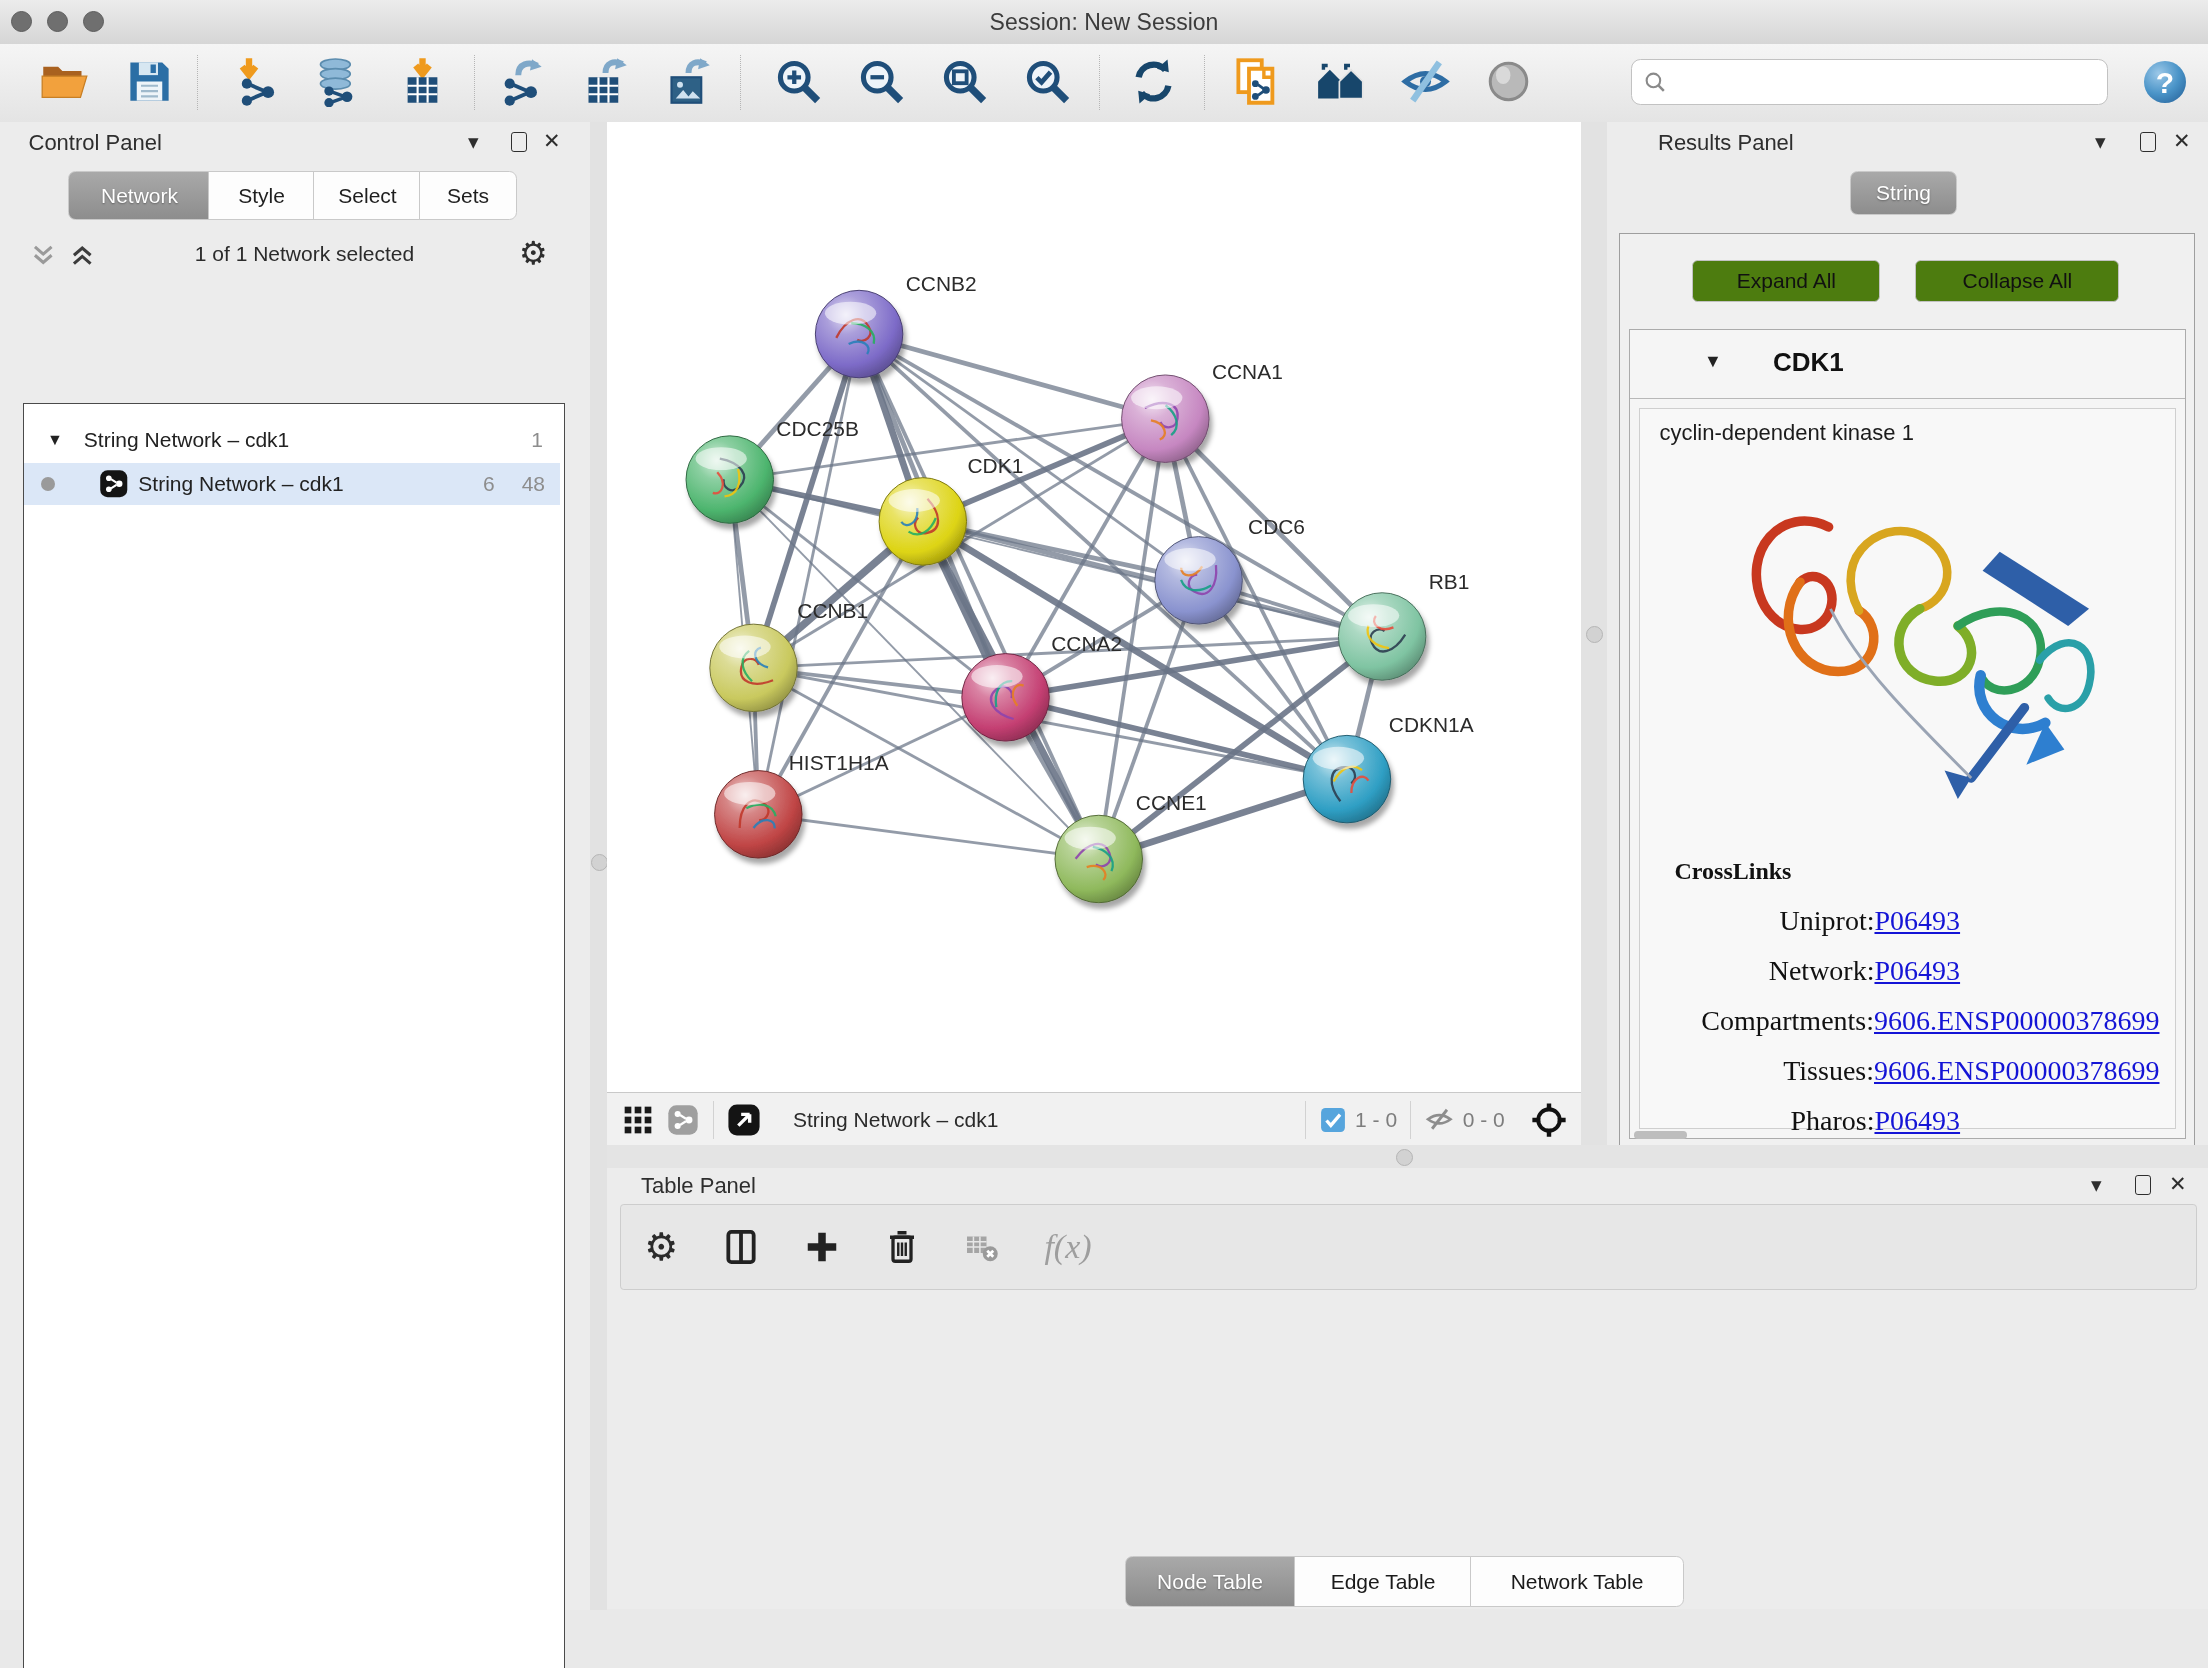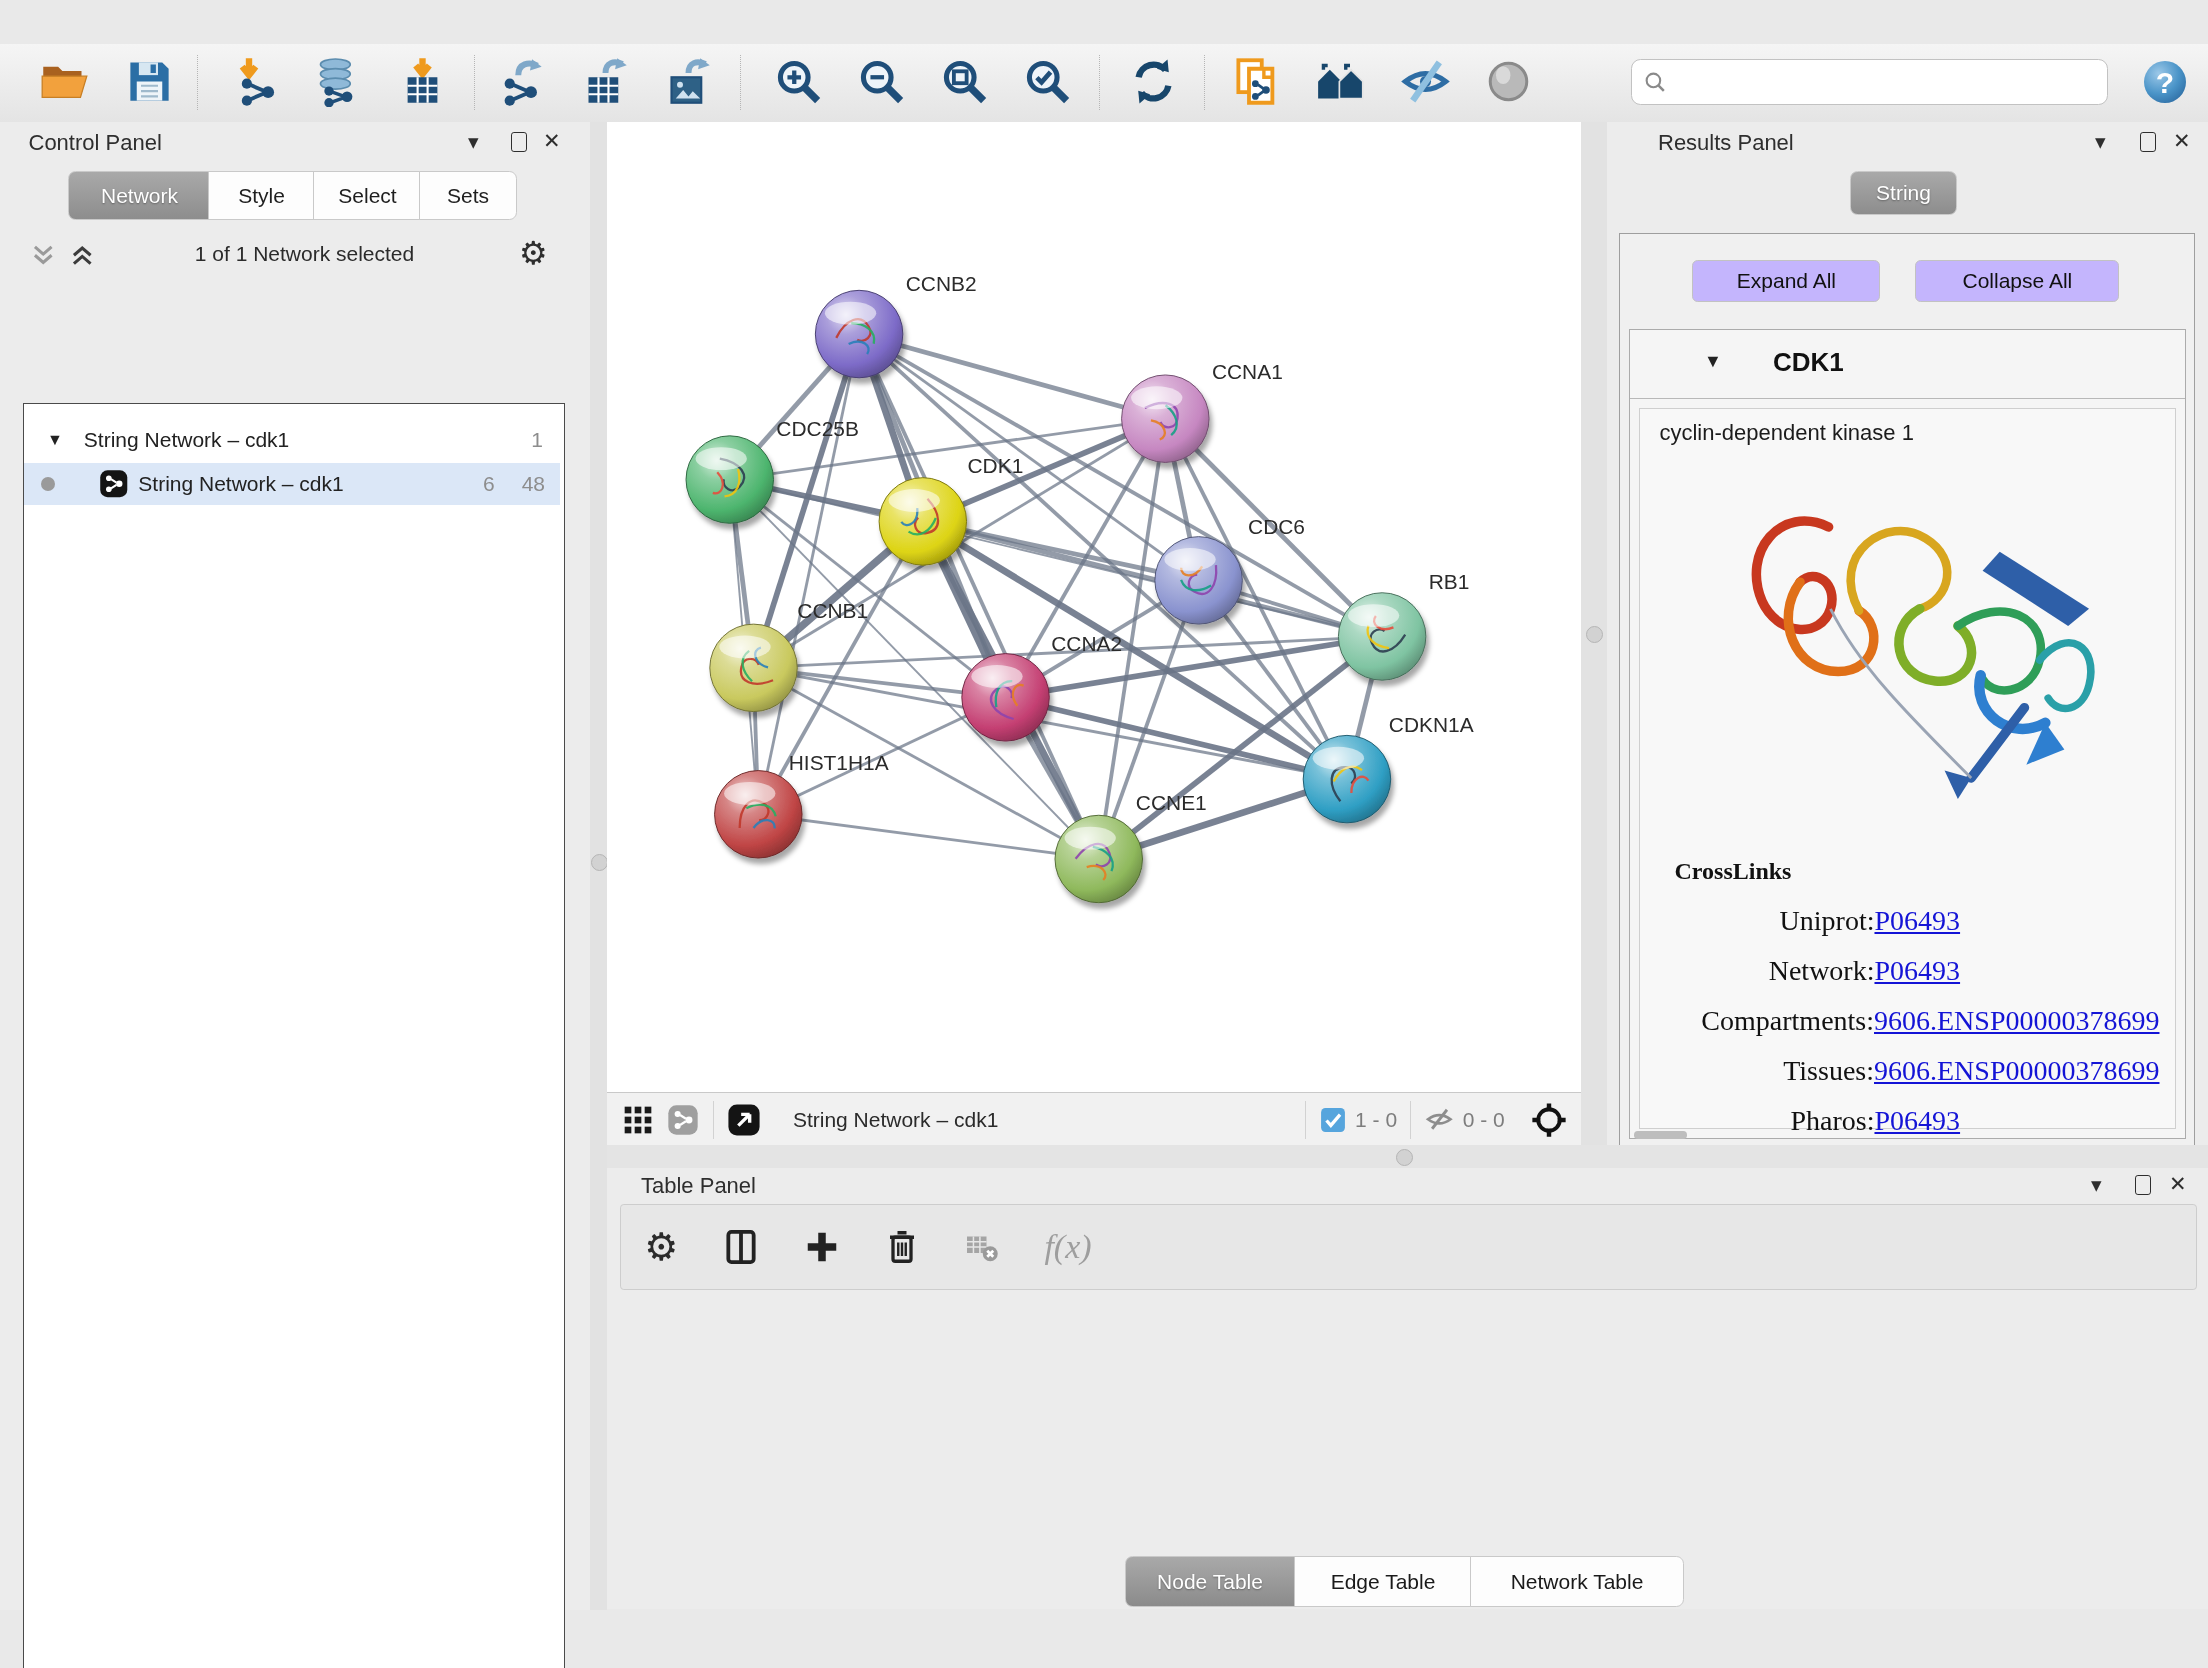--- a/index.html
+++ b/index.html
@@ -20,21 +20,21 @@
   .panel-title{font-size:22px;color:#2e2e2e;}
   .pctl{font-size:21px;color:#2e2e2e;}
   .winbox{display:inline-block;width:14.3px;height:18px;border:1.9px solid #2e2e2e;border-radius:2.9px;}
   .tab{display:flex;align-items:center;justify-content:center;font-size:21px;background:#fdfdfd;border:1px solid #c9c9c9;color:#1e1e1e;}
   .tab.sel{background:linear-gradient(#a9a9a9,#8d8d8d);color:#fff;text-shadow:0 1px 1.9px rgba(0,0,0,.35);}
   
   .treebox{left:23px;top:281px;width:540px;height:1294px;background:#fff;border:1.9px solid #4a4a4a;}
   .trow{position:absolute;left:0;width:536px;height:42px;display:flex;align-items:center;font-size:21px;}
   .gray{color:#8d8d8d;}
   
-  .rbtn{background:#c4b5fd;border:1px solid #c2c2c2;border-radius:5.7px;display:flex;align-items:center;justify-content:center;font-size:21px;color:#111;}
+  .rbtn{background:#4d7c0f;border:1px solid #c2c2c2;border-radius:5.7px;display:flex;align-items:center;justify-content:center;font-size:21px;color:#111;}
   .serif{font-family:"Liberation Serif","DejaVu Serif",serif;}
   a.xlink{color:#1414d6;text-decoration:underline;}
   
   .netcanvas{left:607px;top:122px;width:974px;height:970px;background:#fff;}
   .viewbar{left:607px;top:1092px;width:974px;height:53px;background:#f1f1f1;border-top:1px solid #c9c9c9;display:flex;align-items:center;}
   .vsep{width:0;height:38px;border-left:1px solid #d2d2d2;margin:0 13.3px;}
   
   .tpbar{left:620px;top:1204px;width:1577px;height:86px;background:#e7e7e7;border:1px solid #cdcdcd;border-radius:3.8px;display:flex;align-items:center;gap:44px;padding-left:23px;box-sizing:border-box;}
   .btab{display:flex;align-items:center;justify-content:center;font-size:21px;height:49px;background:#fdfdfd;border:1px solid #c9c9c9;color:#1a1a1a;}
   .btab.sel{background:linear-gradient(#a9a9a9,#8b8b8b);color:#fff;text-shadow:0 1px 1.9px rgba(0,0,0,.35);}
@@ -42,20 +42,26 @@
   .statusbar{left:0;top:1609px;width:2208px;height:59px;background:#ececec;border-top:1px solid #c2c2c2;}
   .sbtn{background:#fafafa;border:1.9px solid #a8a8a8;display:flex;align-items:center;justify-content:center;}
   .splitter-dot{width:15px;height:15px;border-radius:50%;background:#d2d2d2;border:1px solid #b5b5b5;}
   svg{display:block;}
 </style>
 </head>
 <body>
 
 <div id="app">
 
+  <div class="abs titlebar">
+    <div class="abs tl" style="left:10.5px;"></div>
+    <div class="abs tl" style="left:47px;"></div>
+    <div class="abs tl" style="left:83px;"></div>
+    <div class="abs wtitle">Session: New Session</div>
+  </div>
 
   <div class="abs toolbar">
     <div class="abs tbico" style="left:38px;">
       <svg width="51" height="51" viewBox="0 0 24 24">
           <path d="M2 5 h7 l2 2 h9 v3 H2z" fill="#a9611f"></path>
           <path d="M1.5 9.5 h21 l-3 10 H1.5z" fill="#f2a13d" stroke="#c87f24" stroke-width=".6"></path>
         </svg>
     </div>
     <div class="abs tbico" style="left:123px;">
       <svg width="51" height="51" viewBox="0 0 24 24">

